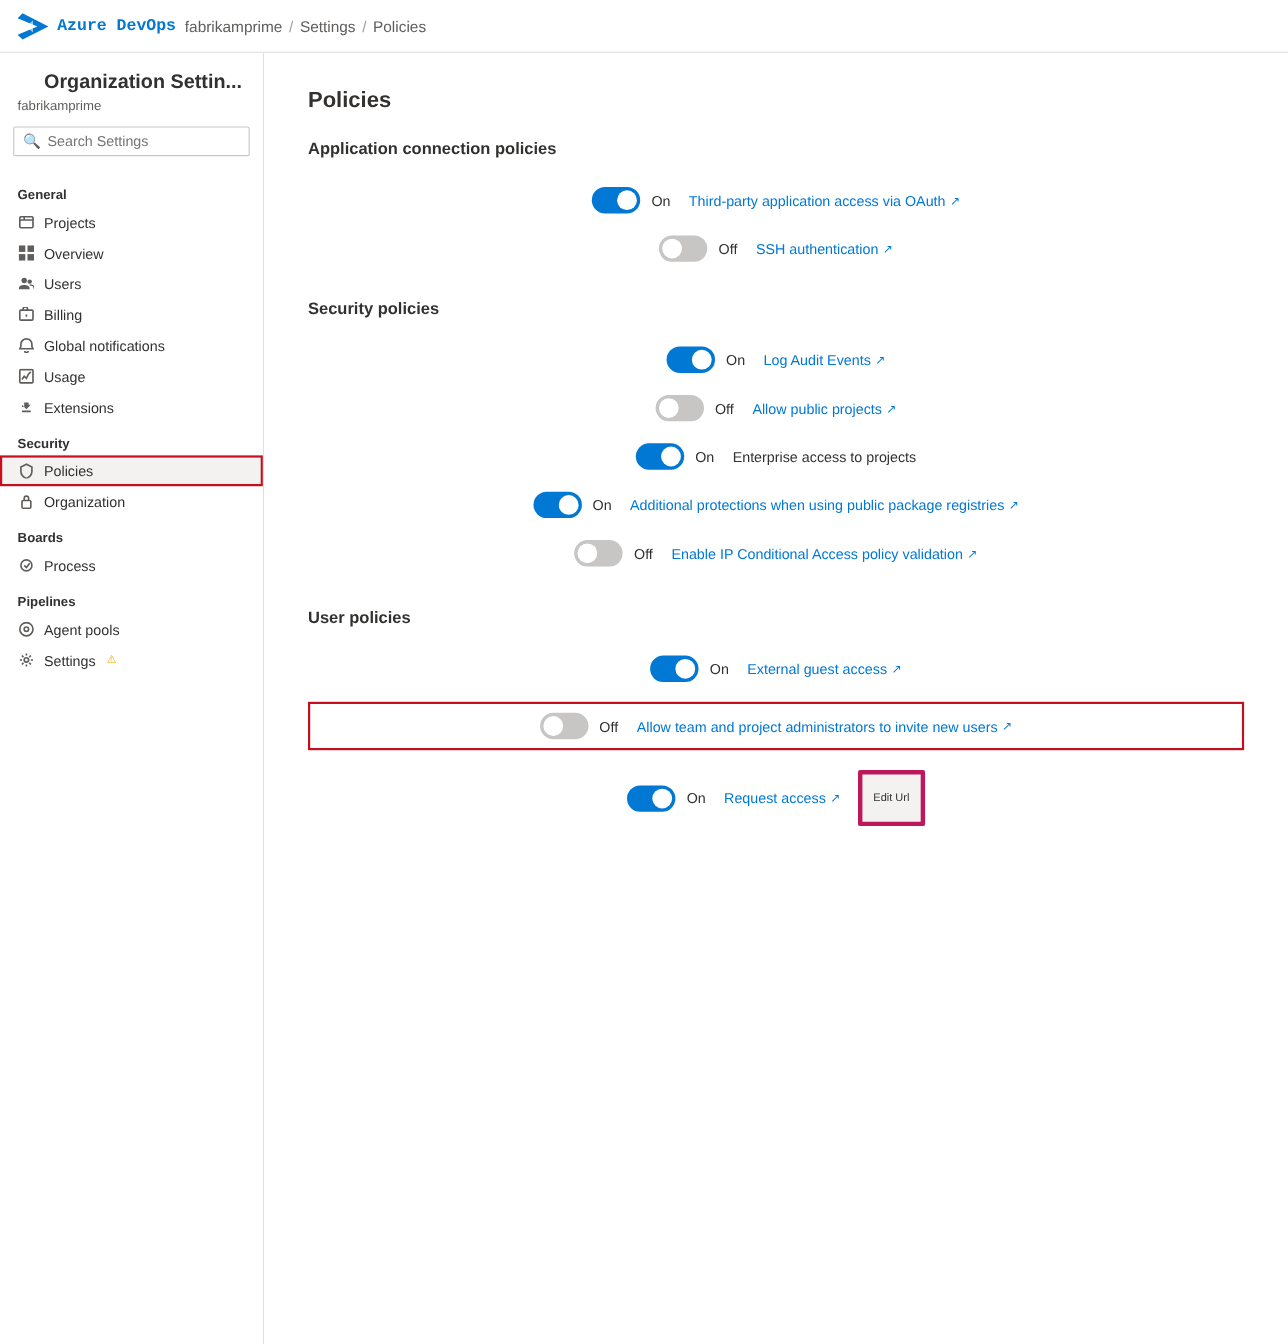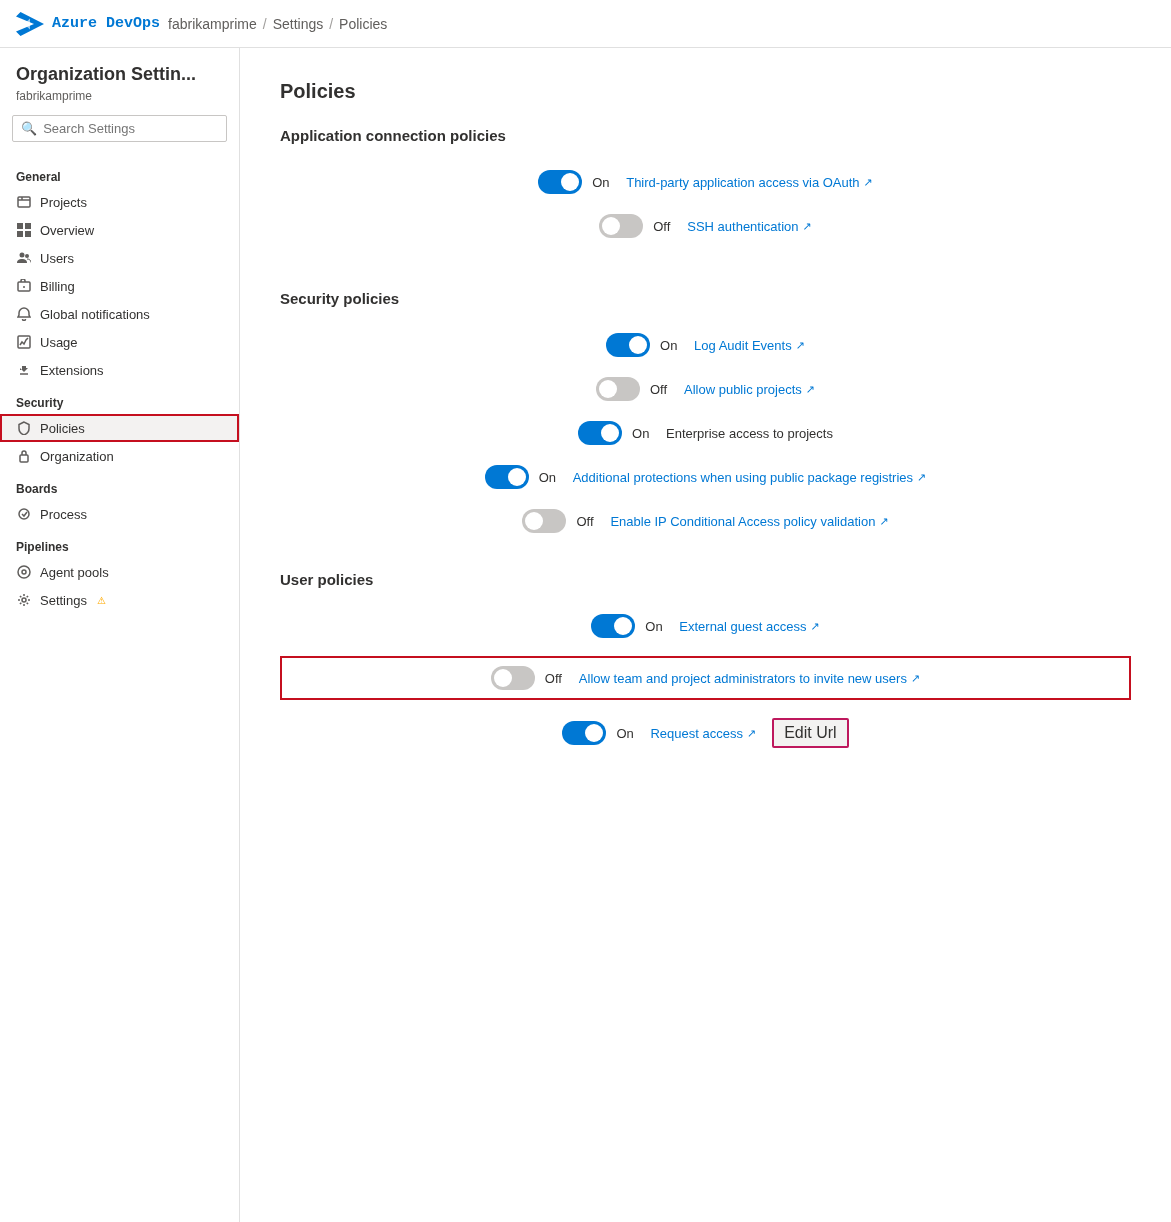--- a/index.html
+++ b/index.html
@@ -20,21 +20,21 @@
 
     
     .layout { display: flex; height: calc(100vh - 48px); overflow: hidden; }
 
     
     .sidebar {
       width: 240px; min-width: 240px; border-right: 1px solid #e0e0e0;
       overflow-y: auto; padding: 16px 0; background: #fff;
       position: relative;
     }
-    .sidebar-org-title { padding: 0 16px 4px 16px; font-size: 18px; font-weight: 700; color: #323130; }
+    .sidebar-org-title { padding: 0 16px 4px 16px; font-size: 18px; font-weight: 700; color: #323130; margin-left: 24px; }
     .sidebar-org-sub { padding: 0 16px 12px 16px; font-size: 12px; color: #605e5c; }
     .sidebar-search {
       margin: 0 12px 16px 12px;
       display: flex; align-items: center; gap: 6px;
       border: 1px solid #c8c6c4; border-radius: 2px;
       padding: 5px 8px; background: #fff;
     }
     .sidebar-search input {
       border: none; outline: none; font-size: 13px; color: #323130;
       background: transparent; width: 100%;
@@ -85,23 +85,23 @@
     }
     .toggle.on .toggle-knob { left: 23px; }
     .toggle.off .toggle-knob { left: 3px; }
     .toggle-label { font-size: 13px; color: #323130; min-width: 24px; }
 
     .policy-link { color: #0078d4; font-size: 13px; display: flex; align-items: center; gap: 4px; }
     .policy-link .ext-icon { font-size: 11px; color: #0078d4; }
     .policy-text { color: #323130; font-size: 13px; display: flex; align-items: center; gap: 4px; }
 
     .edit-url-btn {
-      margin-left: 8px; padding: 4px 10px;
-      border: 2px solid #be185d; background: #f3f2f1;
-      font-size: 16px; cursor: pointer; color: #323130;
+      margin-left: 8px; padding: 16px 10px;
+      border: 4px solid #be185d; background: #f3f2f1;
+      font-size: 10px; cursor: pointer; color: #323130;
       border-radius: 2px;
     }
   </style>
 </head>
 <body>
 
 <div class="topnav">
   <div class="topnav-logo">
     <svg viewBox="0 0 28 28" fill="none" xmlns="http://www.w3.org/2000/svg">
       <path d="M0 6.5L4.5 2 28 14 4.5 26 0 21.5l18-7.5z" fill="#0078d4"></path>
@@ -276,21 +276,21 @@
           <div class="toggle-knob"></div>
         </div>
         <span class="toggle-label">Off</span>
       </div>
       <span class="policy-link">
         SSH authentication
         <span class="ext-icon">↗</span>
       </span>
     </div>
 
-    <div class="section-title" style="margin-top:42px;">Security policies</div>
+    <div class="section-title" style="margin-top:24px;">Security policies</div>
 
     <div class="policy-row">
       <div class="toggle-wrap">
         <div class="toggle on">
           <div class="toggle-knob"></div>
         </div>
         <span class="toggle-label">On</span>
       </div>
       <span class="policy-link">
         Log Audit Events

